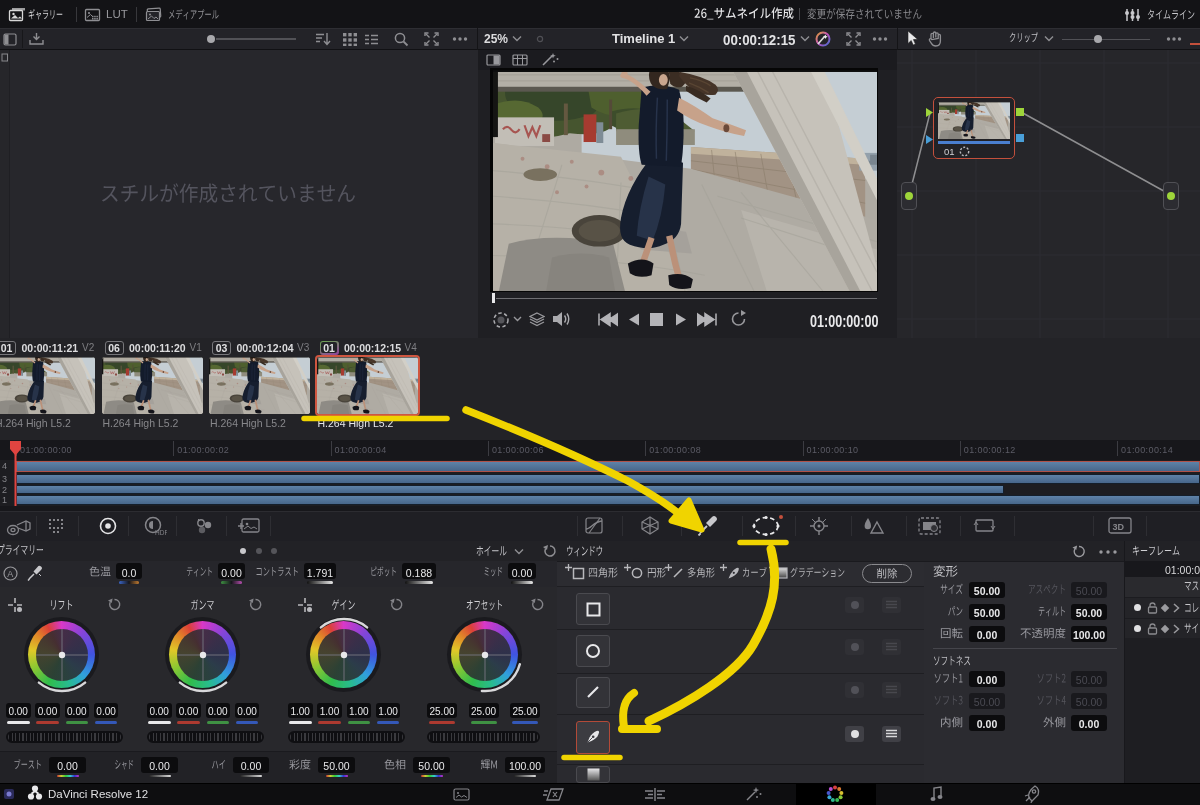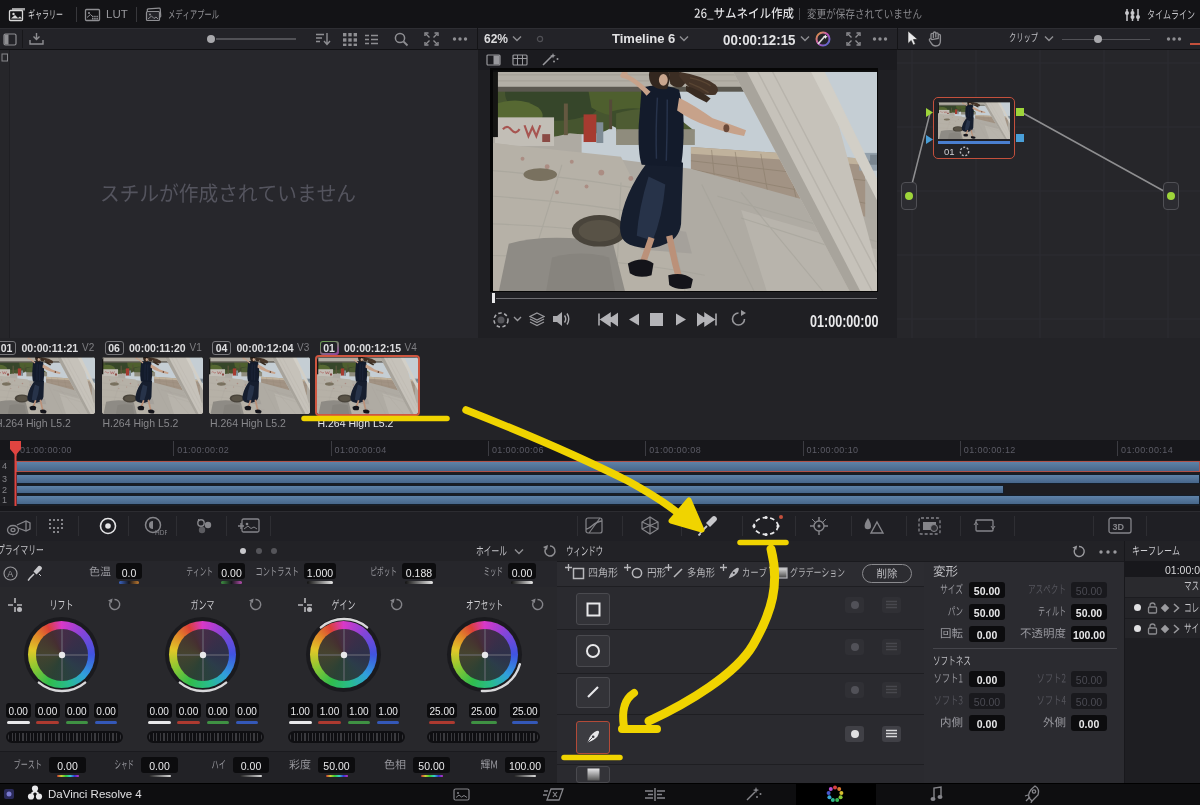--- a/index.html
+++ b/index.html
@@ -107,28 +107,28 @@
         <path d="M2 2 L5.5 5.5 M13 2 L9.5 5.5 M13 12 L9.5 8.5 M2 12 L5.5 8.5"></path>
       </g>
     </svg>
     <svg style="position:absolute;left:452px;top:36px;" width="16" height="6" viewBox="0 0 16 6">
       <g fill="#8e8e92">
         <circle cx="2.5" cy="3" r="1.7"></circle>
         <circle cx="8" cy="3" r="1.7"></circle>
         <circle cx="13.5" cy="3" r="1.7"></circle>
       </g>
     </svg>
-    <div style="position:absolute;left:484px;top:33px;font:700 12px &quot;Liberation Sans&quot;,sans-serif;color:#dcdcde;letter-spacing:0;white-space:nowrap;line-height:1;">62%</div>
+    <div style="position:absolute;left:484px;top:33px;font:700 12px &quot;Liberation Sans&quot;,sans-serif;color:#dcdcde;letter-spacing:0;white-space:nowrap;line-height:1;">25%</div>
     <svg style="position:absolute;left:512px;top:35px;" width="10" height="7" viewBox="0 0 10 7">
       <path d="M1 1.5 L5 5.5 L9 1.5" stroke="#8e8e92" stroke-width="1.4" fill="none"></path>
     </svg>
     <svg style="position:absolute;left:536px;top:35px;" width="8" height="8" viewBox="0 0 8 8">
       <circle cx="4" cy="4" r="2.6" fill="none" stroke="#505055" stroke-width="1.2"></circle>
     </svg>
-    <div style="position:absolute;left:612px;top:32px;font:700 13px &quot;Liberation Sans&quot;,sans-serif;color:#e2e2e4;letter-spacing:0;white-space:nowrap;line-height:1;">Timeline 6</div>
+    <div style="position:absolute;left:612px;top:32px;font:700 13px &quot;Liberation Sans&quot;,sans-serif;color:#e2e2e4;letter-spacing:0;white-space:nowrap;line-height:1;">Timeline 1</div>
     <svg style="position:absolute;left:679px;top:35px;" width="10" height="7" viewBox="0 0 10 7">
       <path d="M1 1.5 L5 5.5 L9 1.5" stroke="#8e8e92" stroke-width="1.4" fill="none"></path>
     </svg>
     <div style="position:absolute;left:723px;top:32.5px;font:700 14px &quot;Liberation Sans&quot;,sans-serif;color:#e2e2e4;letter-spacing:0;white-space:nowrap;line-height:1;transform:scaleX(0.95);transform-origin:left;">00:00:12:15</div>
     <svg style="position:absolute;left:800px;top:35px;" width="10" height="7" viewBox="0 0 10 7">
       <path d="M1 1.5 L5 5.5 L9 1.5" stroke="#8e8e92" stroke-width="1.4" fill="none"></path>
     </svg>
     <svg style="position:absolute;left:813px;top:31px;" width="18" height="16" viewBox="0 0 18 16">
       <defs>
         <linearGradient id="rnbw" x1="0" y1="0" x2="1" y2="1">
@@ -366,21 +366,21 @@
     <div style="position:absolute;left:-5.0px;top:418px;font:400 10.5px &quot;Liberation Sans&quot;,sans-serif;color:#87878b;letter-spacing:0;white-space:nowrap;line-height:1;">H.264 High L5.2</div>
     <div style="position:absolute;left:104.5px;top:340.5px;width:19px;height:14px;background:transparent;border:1px solid #77777b;border-radius:3px"></div>
     <div style="position:absolute;left:114.0px;top:342.5px;font:700 10.5px &quot;Liberation Sans&quot;,sans-serif;color:#e0e0e2;letter-spacing:0;white-space:nowrap;line-height:1;transform:translateX(-50%);">06</div>
     <div style="position:absolute;left:129.0px;top:342.5px;font:700 10.5px &quot;Liberation Sans&quot;,sans-serif;color:#dcdcde;letter-spacing:0;white-space:nowrap;line-height:1;">00:00:11:20</div>
     <div style="position:absolute;left:189.5px;top:343px;font:400 10px &quot;Liberation Sans&quot;,sans-serif;color:#7e7e82;letter-spacing:0;white-space:nowrap;line-height:1;">V1</div>
     <svg style="position:absolute;left:101.5px;top:357px;border-radius:3px" width="101" height="57" viewBox="0 0 390 224" preserveAspectRatio="none">
       <use href="#ph"></use>
     </svg>
     <div style="position:absolute;left:102.5px;top:418px;font:400 10.5px &quot;Liberation Sans&quot;,sans-serif;color:#87878b;letter-spacing:0;white-space:nowrap;line-height:1;">H.264 High L5.2</div>
     <div style="position:absolute;left:212.0px;top:340.5px;width:19px;height:14px;background:transparent;border:1px solid #77777b;border-radius:3px"></div>
-    <div style="position:absolute;left:221.5px;top:342.5px;font:700 10.5px &quot;Liberation Sans&quot;,sans-serif;color:#e0e0e2;letter-spacing:0;white-space:nowrap;line-height:1;transform:translateX(-50%);">04</div>
+    <div style="position:absolute;left:221.5px;top:342.5px;font:700 10.5px &quot;Liberation Sans&quot;,sans-serif;color:#e0e0e2;letter-spacing:0;white-space:nowrap;line-height:1;transform:translateX(-50%);">03</div>
     <div style="position:absolute;left:236.5px;top:342.5px;font:700 10.5px &quot;Liberation Sans&quot;,sans-serif;color:#dcdcde;letter-spacing:0;white-space:nowrap;line-height:1;">00:00:12:04</div>
     <div style="position:absolute;left:297.0px;top:343px;font:400 10px &quot;Liberation Sans&quot;,sans-serif;color:#7e7e82;letter-spacing:0;white-space:nowrap;line-height:1;">V3</div>
     <svg style="position:absolute;left:209.0px;top:357px;border-radius:3px" width="101" height="57" viewBox="0 0 390 224" preserveAspectRatio="none">
       <use href="#ph"></use>
     </svg>
     <div style="position:absolute;left:210.0px;top:418px;font:400 10.5px &quot;Liberation Sans&quot;,sans-serif;color:#87878b;letter-spacing:0;white-space:nowrap;line-height:1;">H.264 High L5.2</div>
     <div style="position:absolute;left:319.5px;top:340.5px;width:19px;height:14px;border-radius:3px;background:linear-gradient(160deg,#6aa84f,#9040a0);display:flex">
       <div style="margin:1.5px;flex:1;background:#232327;border-radius:2px"></div>
     </div>
     <div style="position:absolute;left:329.0px;top:342.5px;font:700 10.5px &quot;Liberation Sans&quot;,sans-serif;color:#e0e0e2;letter-spacing:0;white-space:nowrap;line-height:1;transform:translateX(-50%);">01</div>
@@ -550,21 +550,21 @@
       <path d="M6.5 6.5 L9.5 9.5 L14 5 Q16 3 14 1.5 Q12 0 10.5 2Z" fill="#c8c8cc"></path>
       <path d="M12 9 l2 2" stroke="#c8c8cc"></path>
     </svg>
     <div style="position:absolute;left:116px;top:563px;width:26px;height:16px;background:#0c0c0e;border-radius:3px"></div>
     <div style="position:absolute;left:129.0px;top:567.5px;font:400 10.5px &quot;Liberation Sans&quot;,sans-serif;color:#e8e8ea;letter-spacing:0;white-space:nowrap;line-height:1;transform:translateX(-50%);">0.0</div>
     <div style="position:absolute;left:119px;top:581px;width:20px;height:2.5px;background:linear-gradient(90deg,#3b66c8,#15151a,#c07a30);border-radius:2px"></div>
     <div style="position:absolute;left:218px;top:563px;width:27px;height:16px;background:#0c0c0e;border-radius:3px"></div>
     <div style="position:absolute;left:231.5px;top:567.5px;font:400 10.5px &quot;Liberation Sans&quot;,sans-serif;color:#e8e8ea;letter-spacing:0;white-space:nowrap;line-height:1;transform:translateX(-50%);">0.00</div>
     <div style="position:absolute;left:221px;top:581px;width:21px;height:2.5px;background:linear-gradient(90deg,#3f9143,#15151a,#b84fb0);border-radius:2px"></div>
     <div style="position:absolute;left:304px;top:563px;width:32px;height:16px;background:#0c0c0e;border-radius:3px"></div>
-    <div style="position:absolute;left:320.0px;top:567.5px;font:400 10.5px &quot;Liberation Sans&quot;,sans-serif;color:#e8e8ea;letter-spacing:0;white-space:nowrap;line-height:1;transform:translateX(-50%);">1.000</div>
+    <div style="position:absolute;left:320.0px;top:567.5px;font:400 10.5px &quot;Liberation Sans&quot;,sans-serif;color:#e8e8ea;letter-spacing:0;white-space:nowrap;line-height:1;transform:translateX(-50%);">1.791</div>
     <div style="position:absolute;left:307px;top:581px;width:26px;height:2.5px;background:linear-gradient(90deg,#111,#e8e8e8);border-radius:2px"></div>
     <div style="position:absolute;left:402px;top:563px;width:34px;height:16px;background:#0c0c0e;border-radius:3px"></div>
     <div style="position:absolute;left:419.0px;top:567.5px;font:400 10.5px &quot;Liberation Sans&quot;,sans-serif;color:#e8e8ea;letter-spacing:0;white-space:nowrap;line-height:1;transform:translateX(-50%);">0.188</div>
     <div style="position:absolute;left:405px;top:581px;width:28px;height:2.5px;background:linear-gradient(90deg,#111,#e8e8e8);border-radius:2px"></div>
     <div style="position:absolute;left:508px;top:563px;width:28px;height:16px;background:#0c0c0e;border-radius:3px"></div>
     <div style="position:absolute;left:522.0px;top:567.5px;font:400 10.5px &quot;Liberation Sans&quot;,sans-serif;color:#e8e8ea;letter-spacing:0;white-space:nowrap;line-height:1;transform:translateX(-50%);">0.00</div>
     <div style="position:absolute;left:511px;top:581px;width:22px;height:2.5px;background:linear-gradient(90deg,#111,#e8e8e8);border-radius:2px"></div>
     <div style="position:absolute;left:24.0px;top:617.0px;width:75px;height:75px;border-radius:50%;background:#1a1a1e"></div>
     <div style="position:absolute;left:28.0px;top:621.0px;width:67px;height:67px;border-radius:50%;background:conic-gradient(from 0deg,#d838c8,#8844d8 42deg,#4054e0 90deg,#30a0dc 132deg,#28bc8c 168deg,#30bc4c 204deg,#8cc832 244deg,#e0c828 278deg,#e08828 308deg,#dc4038 334deg,#d838c8)"></div>
     <div style="position:absolute;left:35.5px;top:628.5px;width:52px;height:52px;border-radius:50%;background:#2b2b30"></div>
@@ -885,21 +885,21 @@
     <svg style="position:absolute;left:3px;top:788px;" width="12" height="12" viewBox="0 0 12 12">
       <rect x="1" y="1" width="10" height="10" rx="2" fill="#2a2a5a"></rect>
       <circle cx="6" cy="6" r="2.5" fill="#7a7ad0"></circle>
     </svg>
     <svg style="position:absolute;left:26px;top:784px;" width="18" height="18" viewBox="0 0 18 18">
       <circle cx="9" cy="4.5" r="3.1" fill="#e8e8ea"></circle>
       <circle cx="5" cy="12.5" r="3.1" fill="#e8e8ea"></circle>
       <circle cx="13" cy="12.5" r="3.1" fill="#e8e8ea"></circle>
       <path d="M9 7 L5.5 9.8 M9 7 L12.5 9.8" stroke="#e8e8ea" stroke-width="2"></path>
     </svg>
-    <div style="position:absolute;left:48px;top:789px;font:400 11.5px &quot;Liberation Sans&quot;,sans-serif;color:#e0e0e2;letter-spacing:0;white-space:nowrap;line-height:1;">DaVinci Resolve 4</div>
+    <div style="position:absolute;left:48px;top:789px;font:400 11.5px &quot;Liberation Sans&quot;,sans-serif;color:#e0e0e2;letter-spacing:0;white-space:nowrap;line-height:1;">DaVinci Resolve 12</div>
     <svg style="position:absolute;left:453px;top:788px;" width="17" height="13" viewBox="0 0 17 13">
       <rect x="1" y="1" width="15" height="11" rx="1.5" fill="none" stroke="#85858a" stroke-width="1.2"></rect>
       <circle cx="5" cy="5" r="1" fill="#85858a"></circle>
       <path d="M3 9.5 L6 7 L8.5 9 L11 7.5 L14 9.5" stroke="#85858a" fill="none"></path>
     </svg>
     <svg style="position:absolute;left:543px;top:787px;" width="24" height="15" viewBox="0 0 24 15">
       <path d="M8 2 L20 2 L16 13 L4 13 Z" fill="none" stroke="#85858a" stroke-width="1.3"></path>
       <path d="M10 5 L14 10 M14 5 L10 10" stroke="#85858a" stroke-width="1.2"></path>
       <path d="M1 4 L5 4 M0 8 L4 8" stroke="#85858a" stroke-width="1.3"></path>
     </svg>

